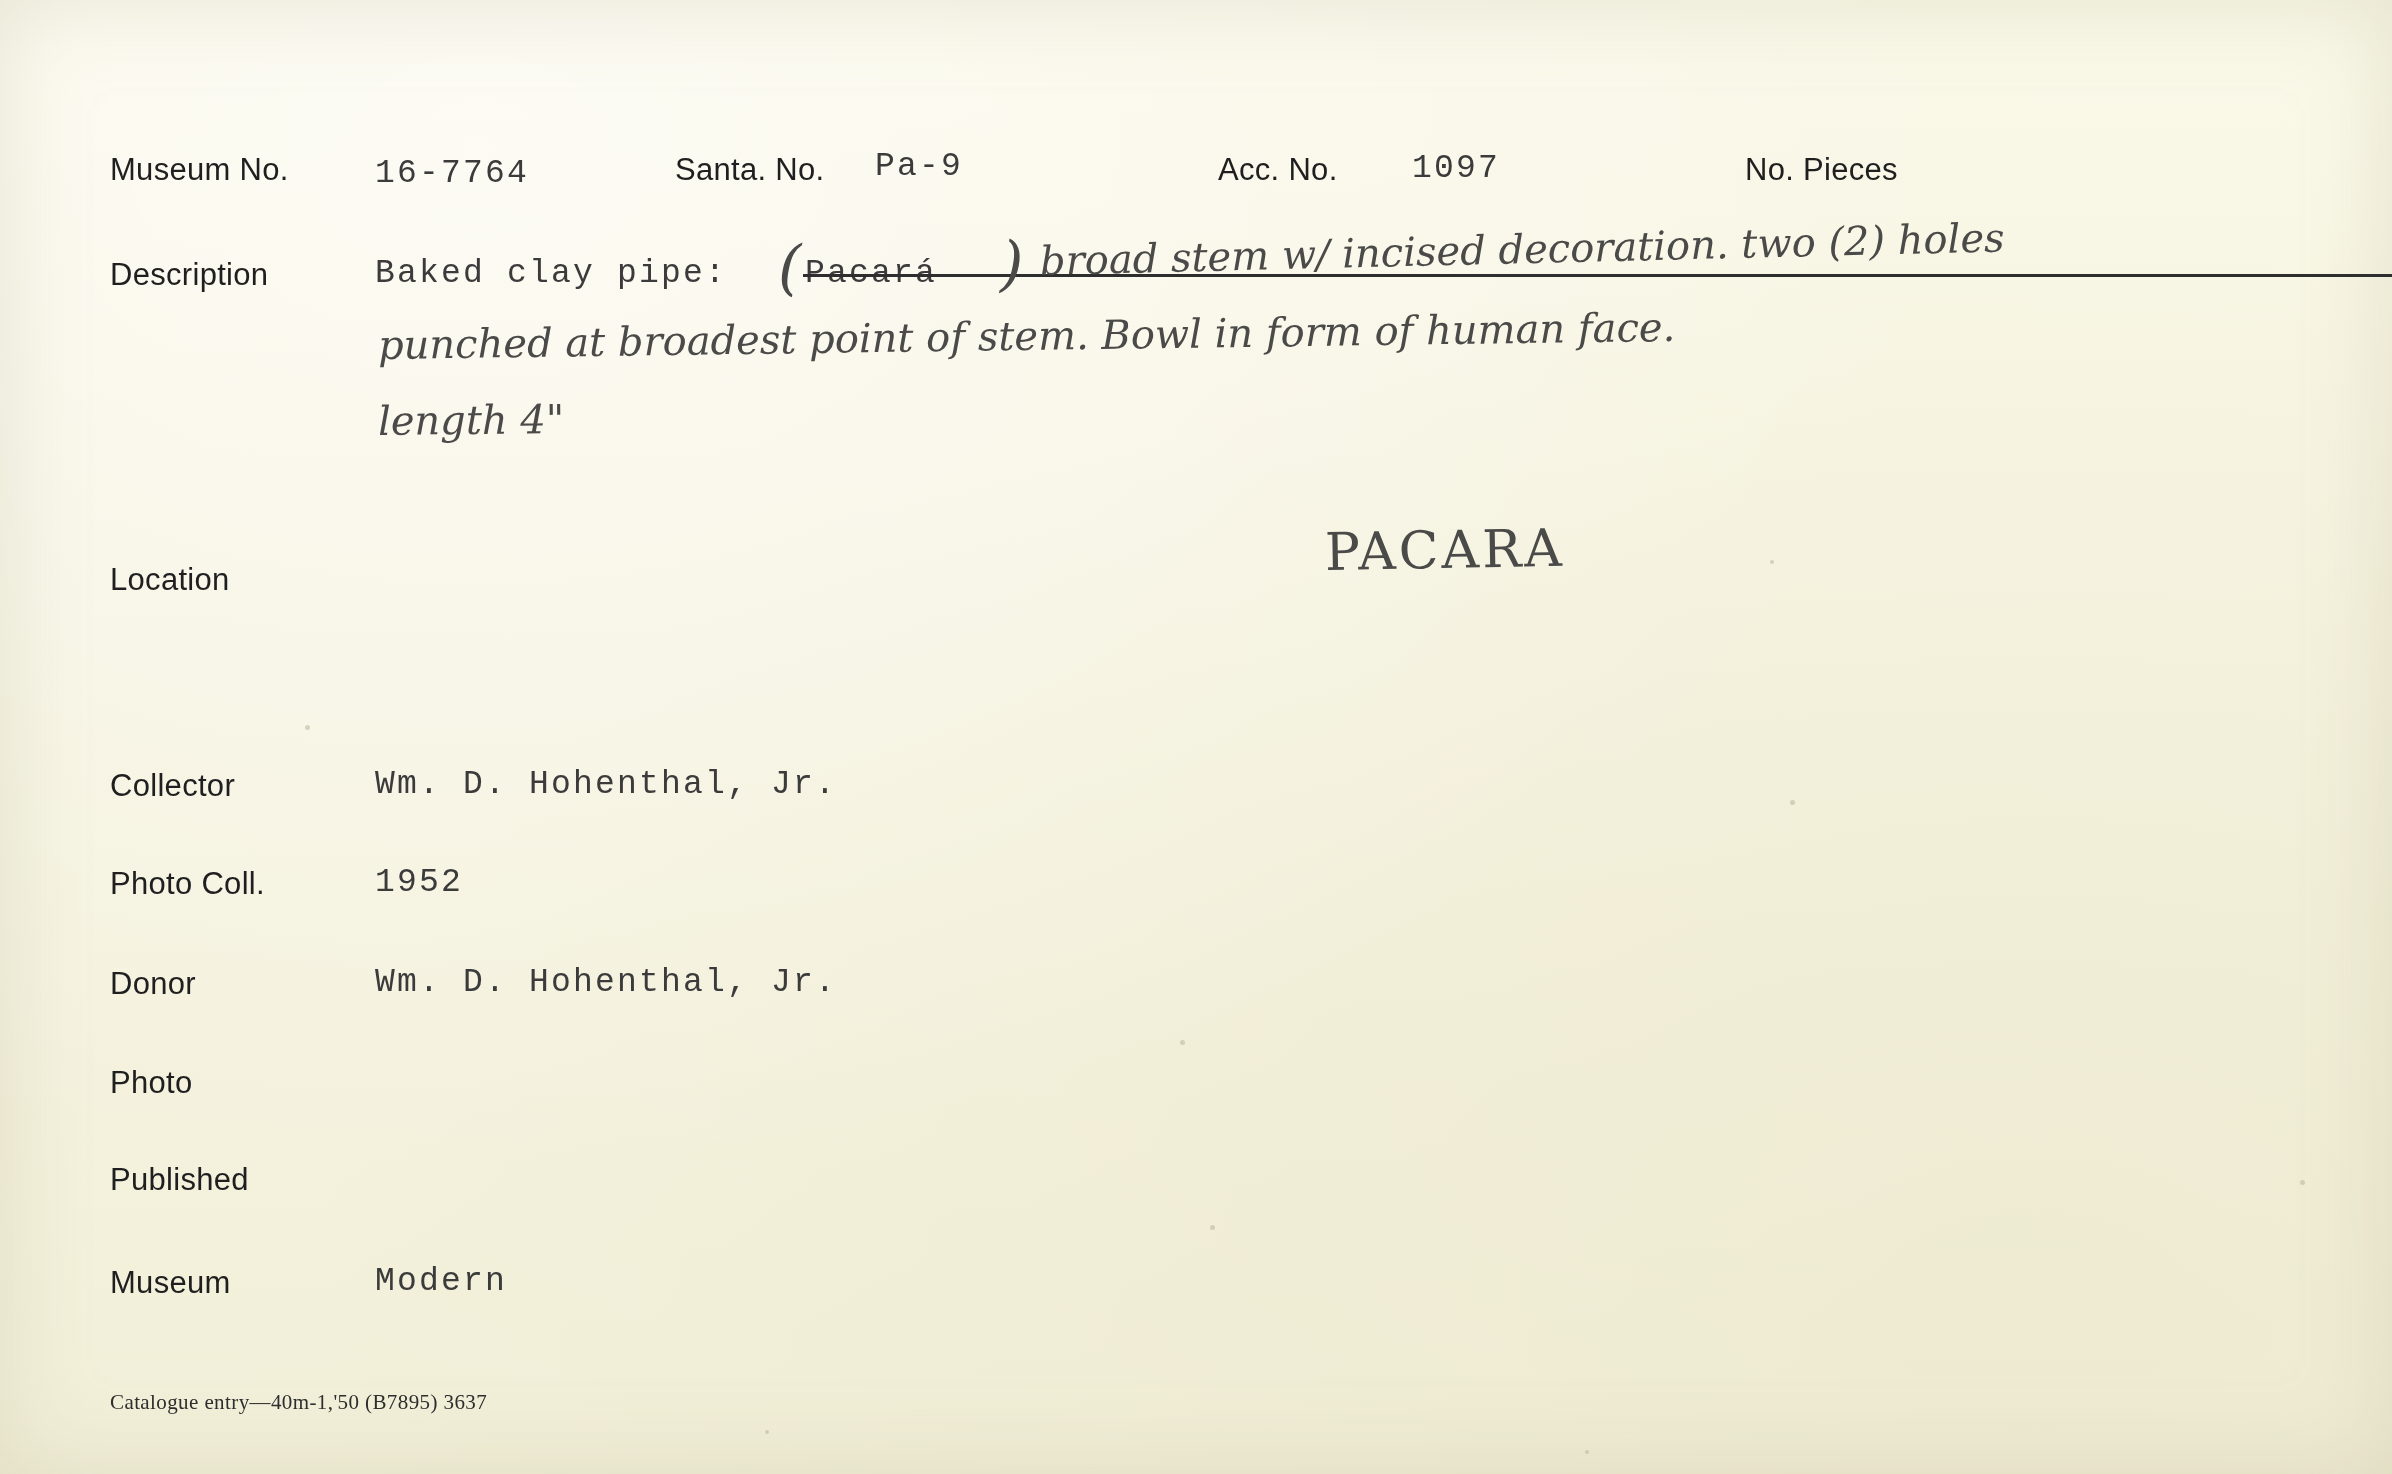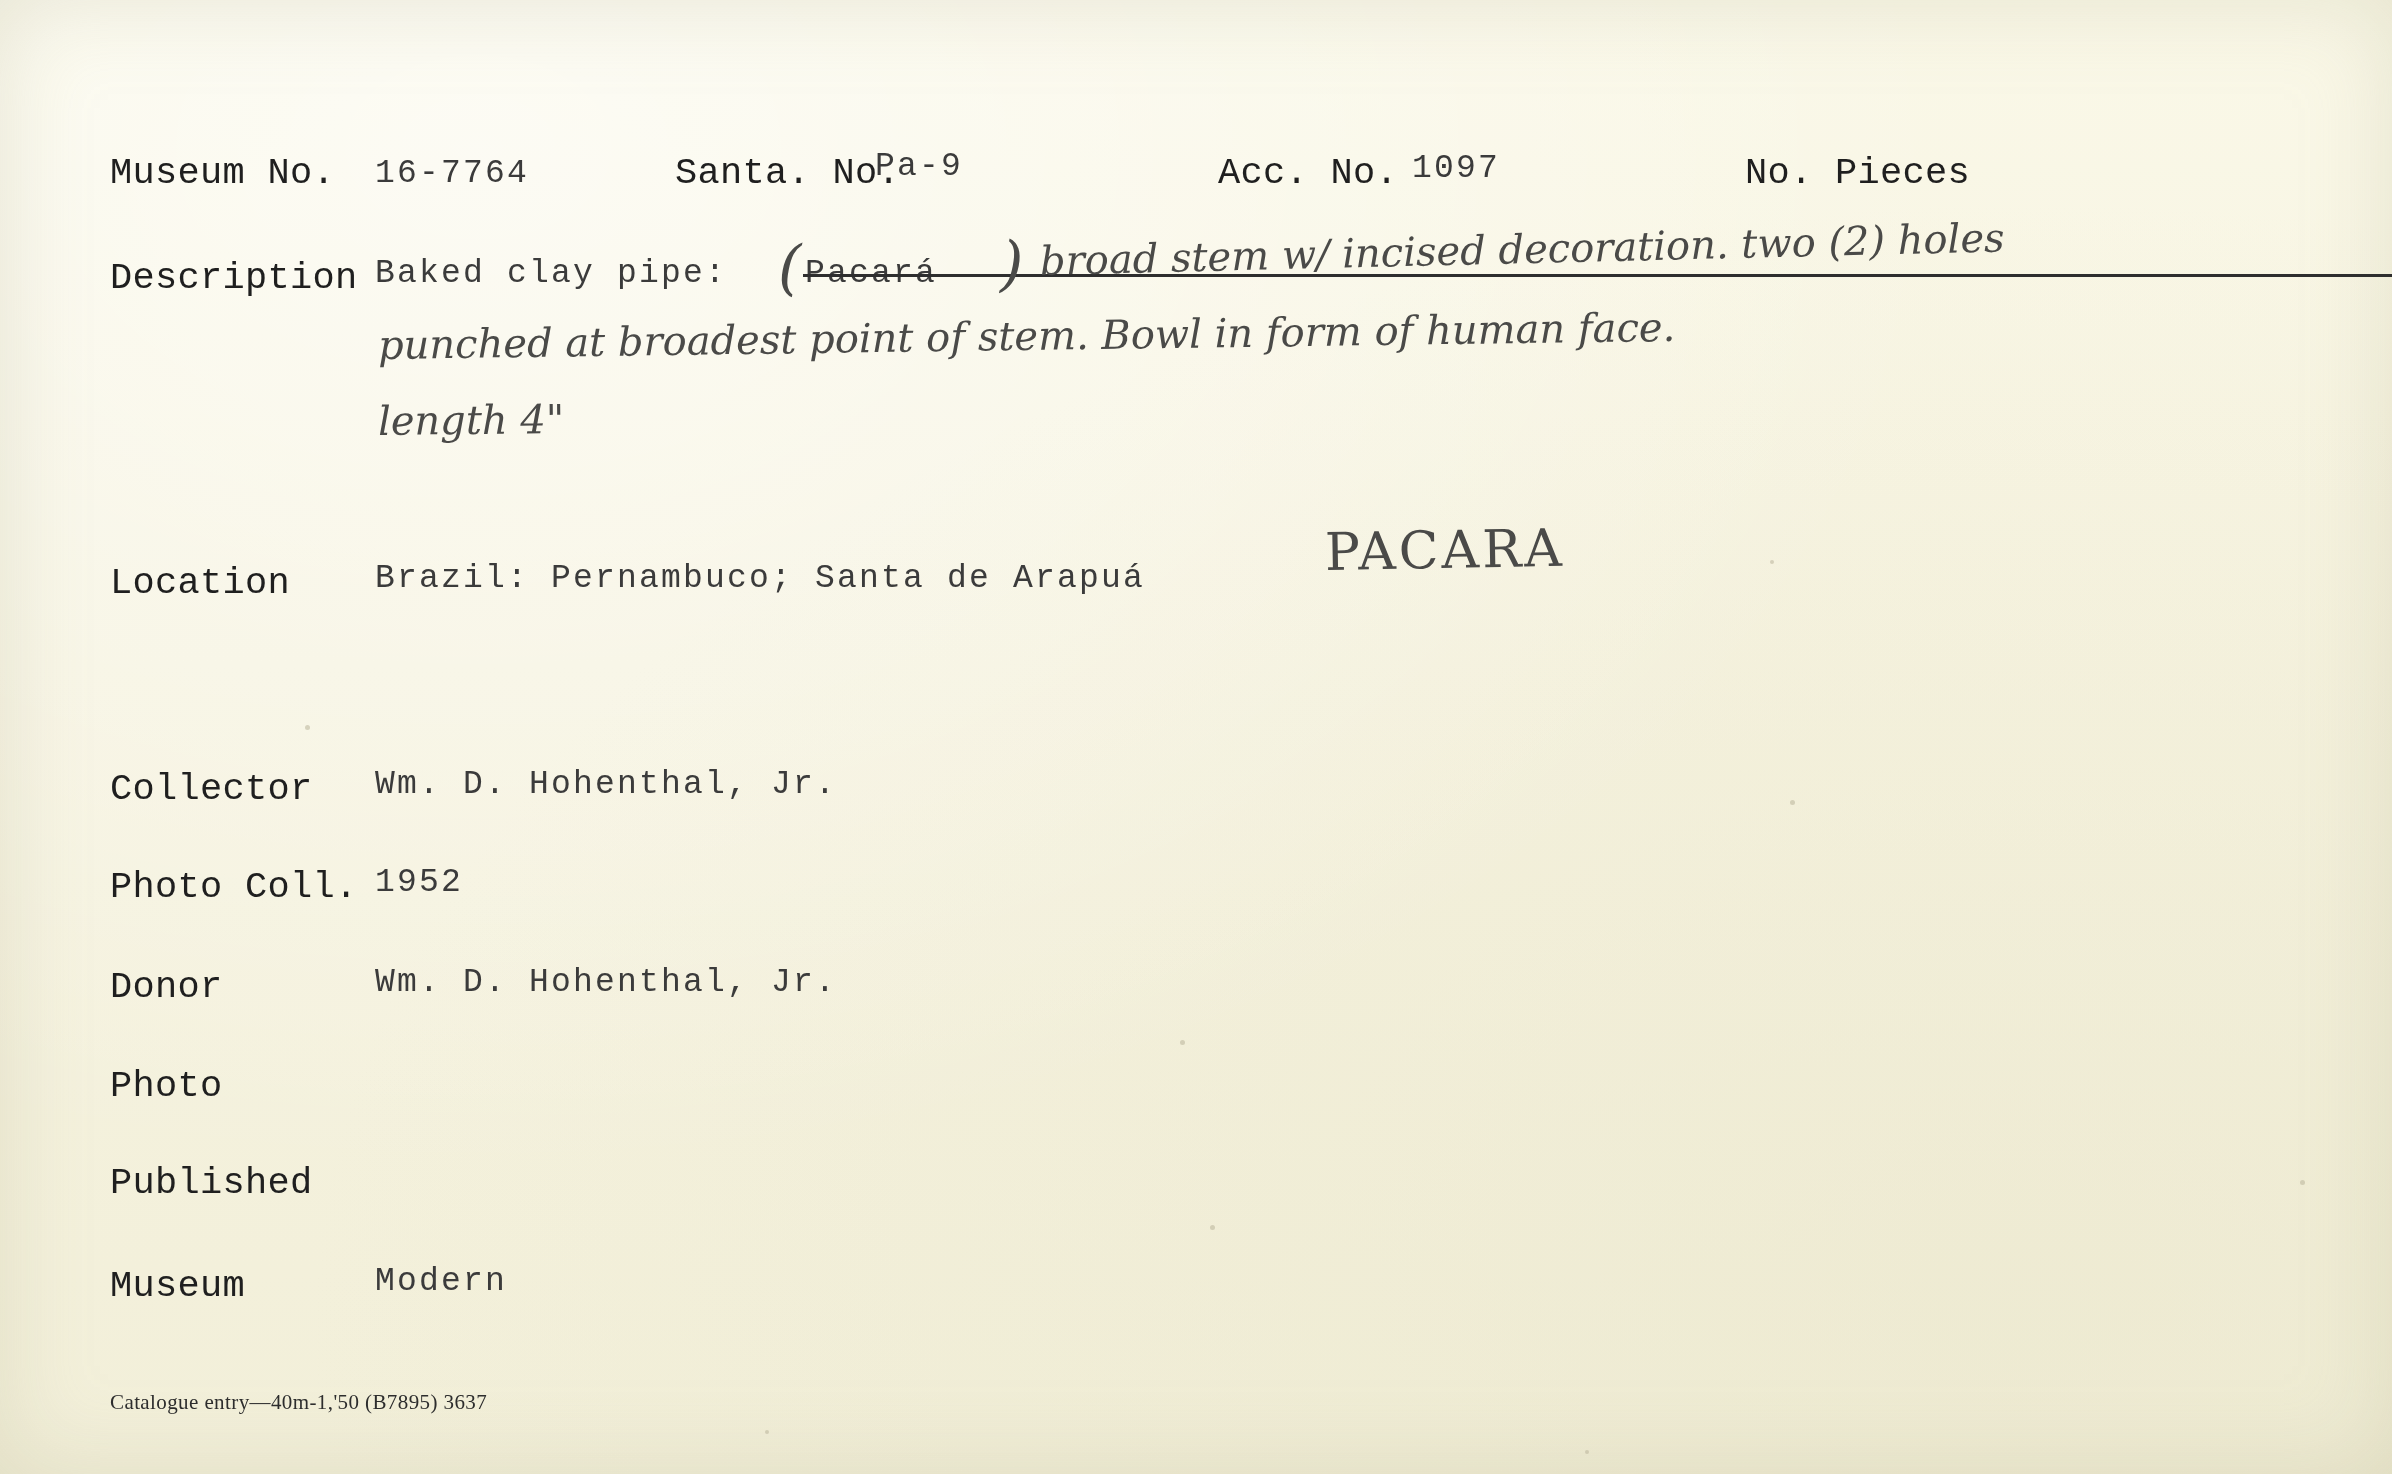--- a/index.html
+++ b/index.html
@@ -23,22 +23,22 @@
   
   #card::before {
     content: "";
     position: absolute;
     left: 0; top: 0; right: 0; bottom: 0;
     box-shadow: inset 0 0 90px rgba(180,175,140,0.28);
     pointer-events: none;
   }
   .label {
     position: absolute;
-    font-family: Liberation Mono, monospace;
-    font-size: 37px;
+    font-family: Liberation Sans, sans-serif;
+    font-size: 31px;
     color: #1f1f1f;
     letter-spacing: 0.3px;
     white-space: nowrap;
   }
   .typed {
     position: absolute;
     font-family: "Liberation Mono", monospace;
     font-size: 33px;
     color: #3b3b3b;
     letter-spacing: 2.2px;
@@ -105,21 +105,20 @@
 
   <div class="paren" style="position:absolute; left:778px; top:232px; font-size:60px; color:#4a4a48;">(</div>
   <div class="typed strike" style="left:805px; top:255px;">Pacará</div>
   <div class="paren" style="position:absolute; left:1000px; top:228px; font-size:60px; color:#4a4a48;">)</div>
 
   <div class="hand" style="left:1040px; top:238px; font-size:40px; transform: rotate(-1.4deg);">broad stem w/ incised decoration. two (2) holes</div>
   <div class="hand" style="left:378px; top:322px; font-size:40px; transform: rotate(-0.8deg);">punched at broadest point of stem. Bowl in form of human face.</div>
   <div class="hand" style="left:378px; top:398px; font-size:40px; transform: rotate(-0.6deg);">length 4"</div>
 
   <div class="label" style="left:110px; top:562px;">Location</div>
-  <div class="typed" style="left:375px; top:560px;">Brazil: Pernambuco; Santa de Arapuá</div>
   <div class="hand" style="left:1325px; top:522px; font-size:52px; letter-spacing:3px; font-style:normal; transform: rotate(-1deg);">PACARA</div>
 
   <div class="label" style="left:110px; top:768px;">Collector</div>
   <div class="typed" style="left:375px; top:766px;">Wm. D. Hohenthal, Jr.</div>
 
   <div class="label" style="left:110px; top:866px;">Photo Coll.</div>
   <div class="typed" style="left:375px; top:864px;">1952</div>
 
   <div class="label" style="left:110px; top:966px;">Donor</div>
   <div class="typed" style="left:375px; top:964px;">Wm. D. Hohenthal, Jr.</div>

